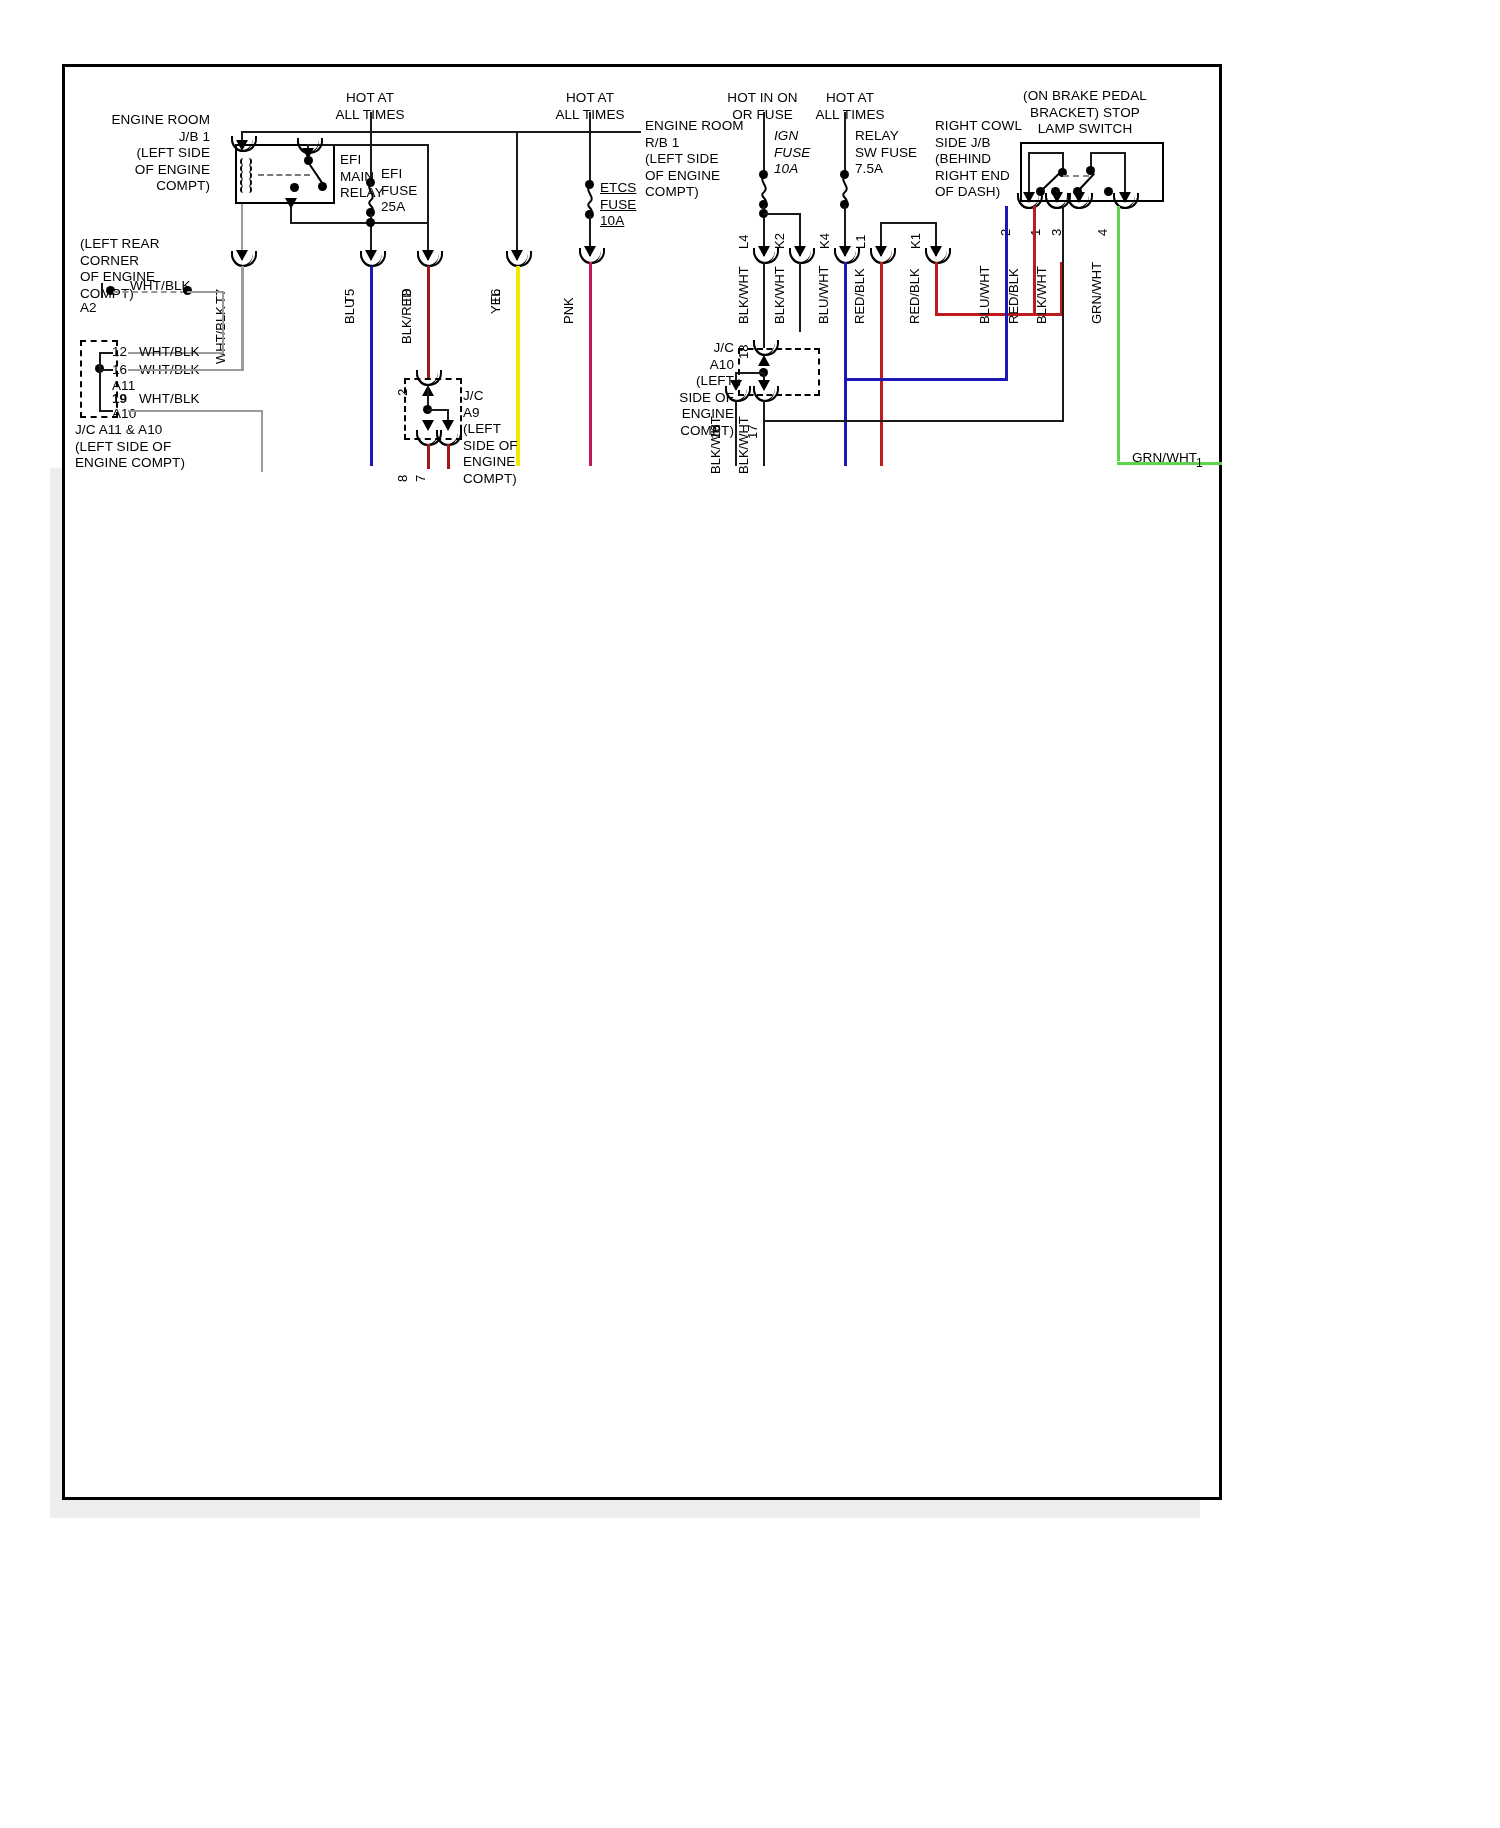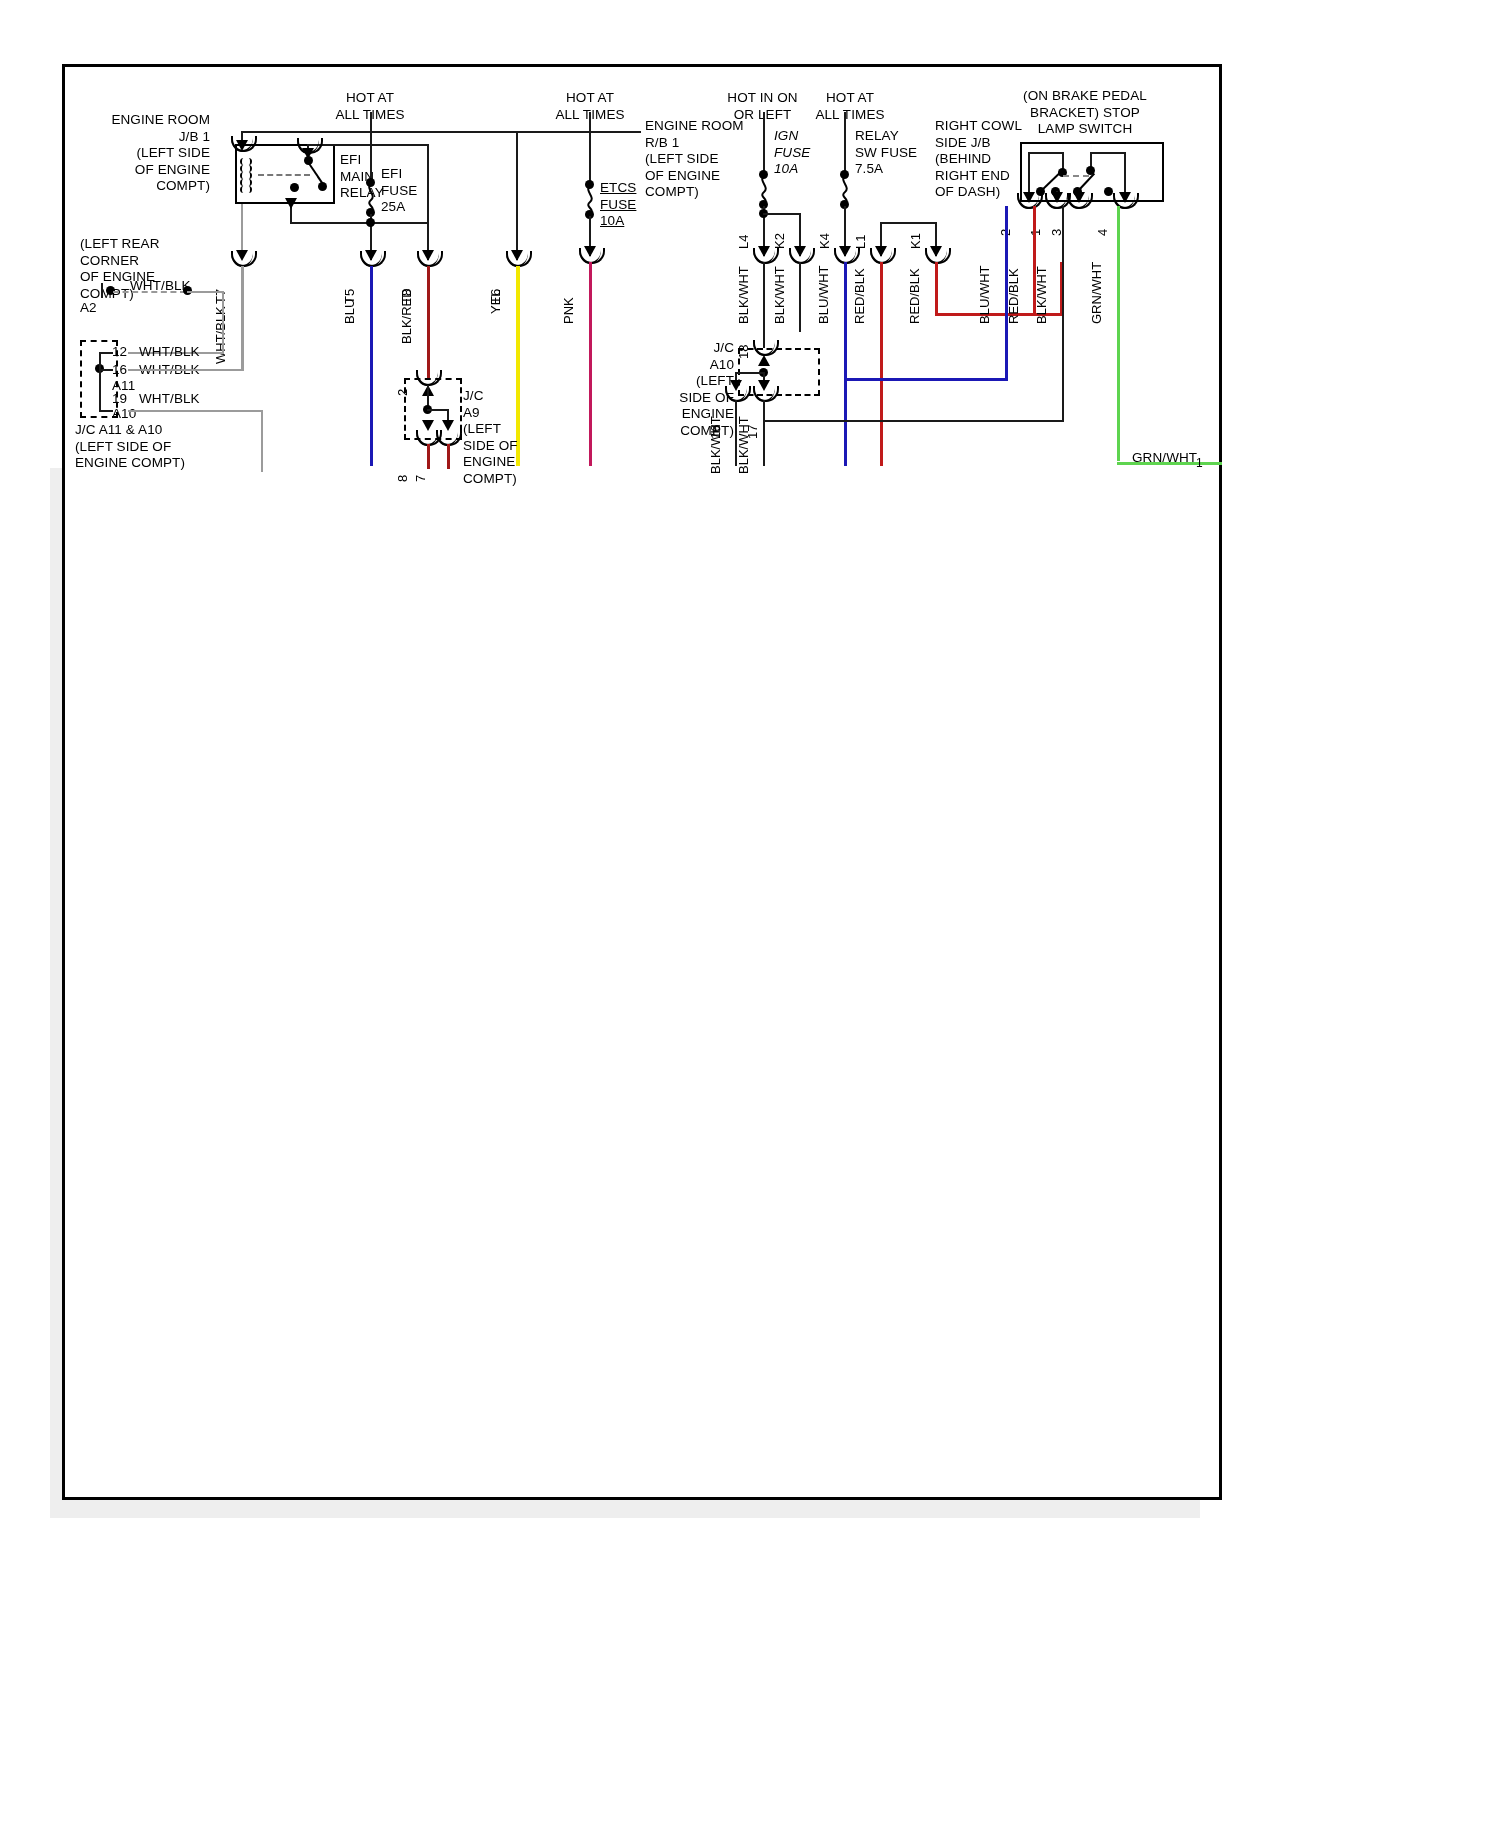--- a/index.html
+++ b/index.html
@@ -147,21 +147,21 @@
 
   <div class="frame"></div>
 
   <div class="lbl c" style="left: 315px; top: 90px; width: 110px; white-space: pre;">HOT AT
 ALL TIMES</div>
 
   <div class="lbl c" style="left: 535px; top: 90px; width: 110px; white-space: pre;">HOT AT
 ALL TIMES</div>
 
   <div class="lbl c" style="left: 705px; top: 90px; width: 115px; white-space: pre;">HOT IN ON
-OR LEFT</div>
+OR FUSE</div>
 
   <div class="lbl c" style="left: 795px; top: 90px; width: 110px; white-space: pre;">HOT AT
 ALL TIMES</div>
 
   <div class="lbl r" style="left: 100px; top: 112px; width: 110px; white-space: pre;">ENGINE ROOM
 J/B 1
 (LEFT SIDE
 OF ENGINE
 COMPT)</div>
 
@@ -258,21 +258,21 @@
   <div class="wire h w-gry" style="left:187px; top:291px; width:37px;"></div>
   <div class="wire h w-gry" style="left:128px; top:352px; width:96px;"></div>
 
   <div class="box-dash" style="left:80px; top:340px; width:38px; height:78px;"></div>
 
   <div class="lbl" style="left:112px; top:344px;">12</div>
   <div class="lbl" style="left:139px; top:344px;">WHT/BLK</div>
   <div class="lbl" style="left:112px; top:362px;">16</div>
   <div class="lbl" style="left:139px; top:362px;">WHT/BLK</div>
   <div class="lbl" style="left:112px; top:378px;">A11</div>
-  <div class="lbl" style="left:112px; top:391px;">19</div>
+  <div class="lbl" style="left:112px; top:391px;font-weight:bold;">19</div>
   <div class="lbl" style="left:139px; top:391px;">WHT/BLK</div>
   <div class="lbl" style="left:112px; top:406px;">A10</div>
 
   <div class="dot" style="left:95px; top:364px;"></div>
   <div class="wire v w-blk" style="left:99px; top:352px; height:60px;"></div>
   <div class="wire h w-blk" style="left:99px; top:352px; width:14px;"></div>
   <div class="wire h w-blk" style="left:99px; top:369px; width:14px;"></div>
   <div class="wire h w-blk" style="left:99px; top:410px; width:14px;"></div>
 
   <div class="wire h w-gry" style="left:128px; top:369px; width:113px;"></div>

